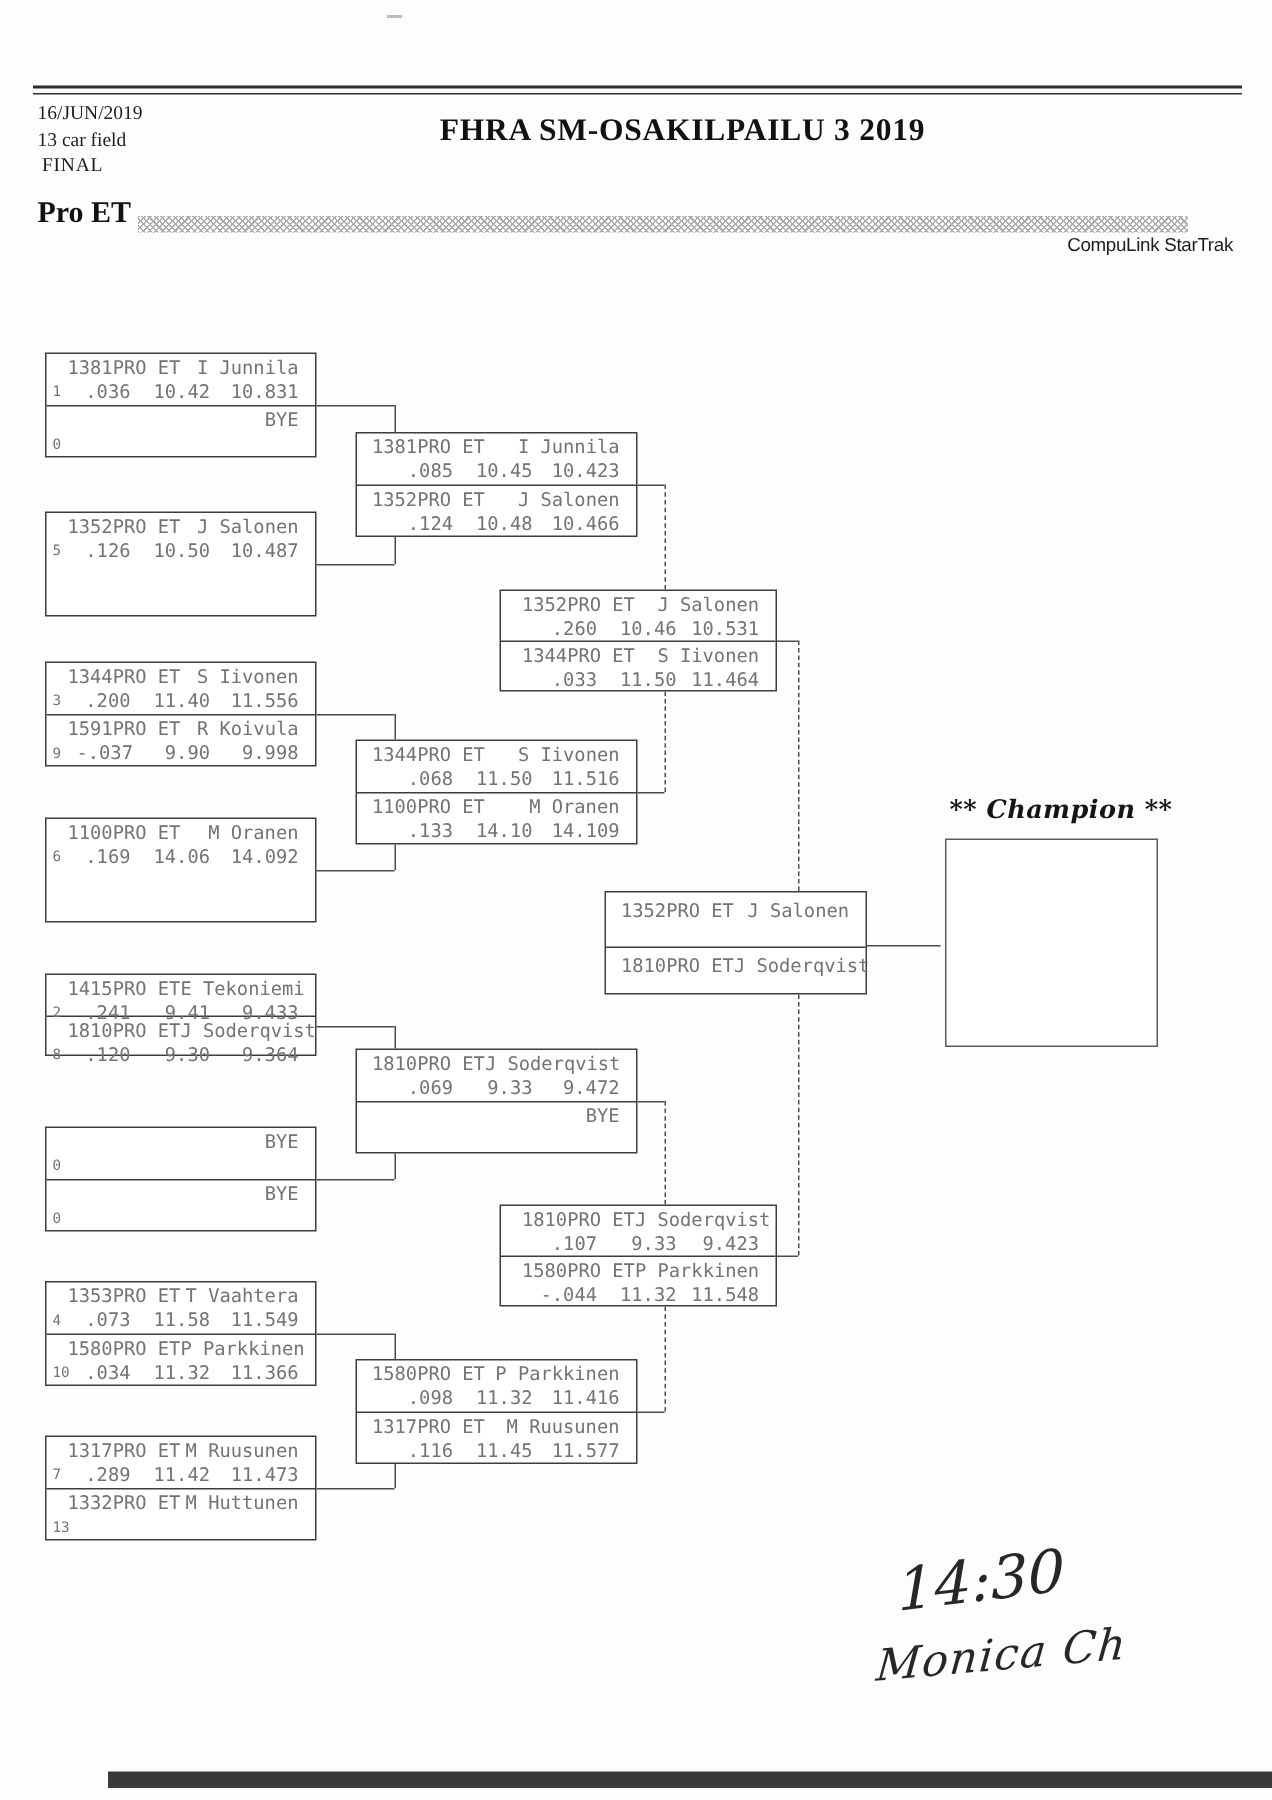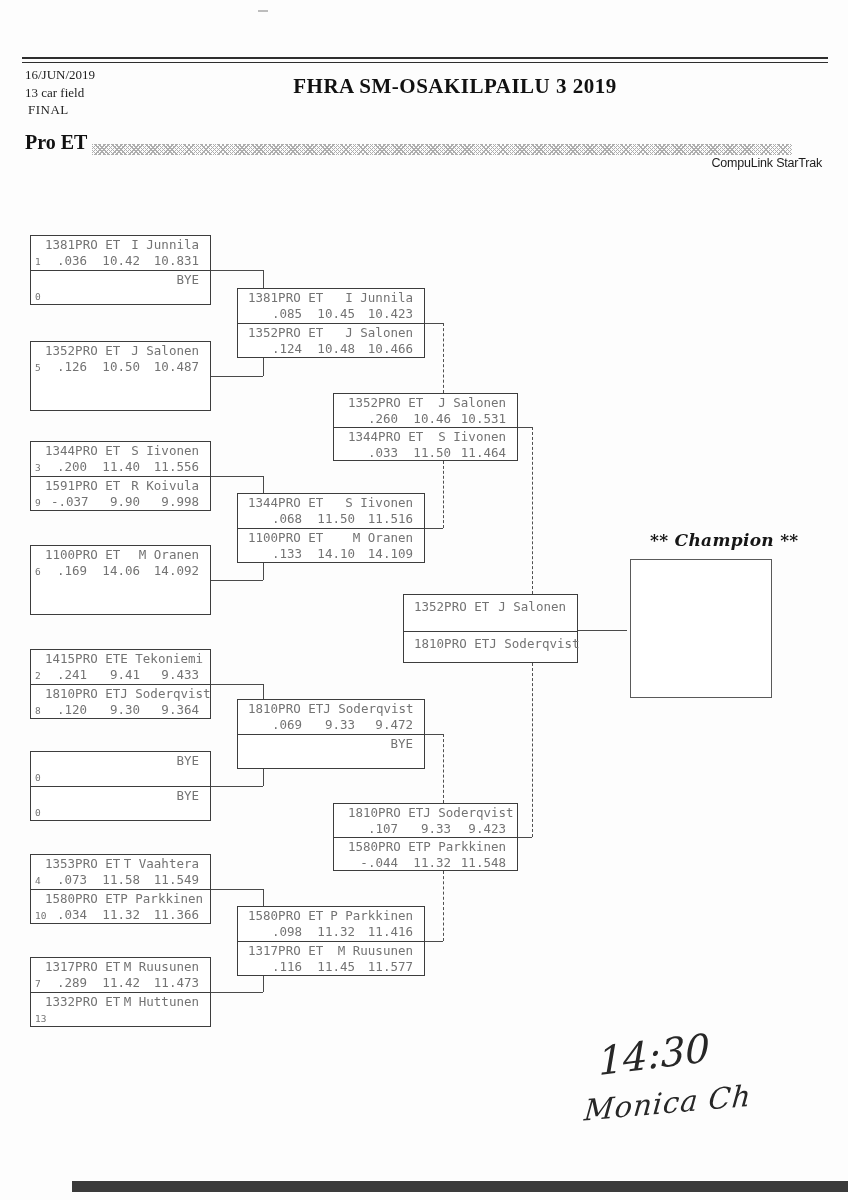--- a/index.html
+++ b/index.html
@@ -51,21 +51,21 @@
   .datarow .dial{width:53px;text-align:right;}
   .datarow .et{flex:1;text-align:right;padding-right:11px;}
   .r2 .datarow .rt, .sf .datarow .rt{width:44px;}
   .final-box .namerow{padding-top:3px;}
   
   .hline{position:absolute;height:0;border-top:1.5px solid #4a4a4a;}
   .vline{position:absolute;width:0;border-left:1.5px solid #4a4a4a;}
   .vdash{position:absolute;width:0;border-left:1.6px dashed #4f4f4f;}
   
   .champion-label{
-    position:absolute;left:650px;top:530px;font-size:17px;font-style:italic;font-weight:600;
+    position:absolute;left:633px;top:530px;font-size:17px;font-style:italic;font-weight:600;
     font-family:"DejaVu Serif", serif;color:#151515;letter-spacing:.3px;
   }
   .champion-box{
     position:absolute;left:630px;top:559px;width:142px;height:139px;
     border:1.4px solid #5a5a5a;background:#fff;box-sizing:border-box;
   }
   
   .hand{
     position:absolute;color:#272727;font-family:"DejaVu Serif", serif;font-style:italic;
   }
@@ -163,21 +163,21 @@
         <span class="driver">M Oranen</span>
       </div>
       <div class="row datarow">
         <span class="seed">6</span>
         <span class="rt">.169</span>
         <span class="dial">14.06</span>
         <span class="et">14.092</span>
       </div>
     </div>
   </div>
-<div class="box r1" style="left:30px;top:649px;width:181px;height:70px">
+<div class="box r1" style="left:30px;top:649px;width:181px;height:55px">
     <div class="half top">
       <div class="row namerow">
         <span class="car">1415PRO ET</span>
         <span class="driver">E Tekoniemi</span>
       </div>
       <div class="row datarow">
         <span class="seed">2</span>
         <span class="rt">.241</span>
         <span class="dial">9.41</span>
         <span class="et">9.433</span>

